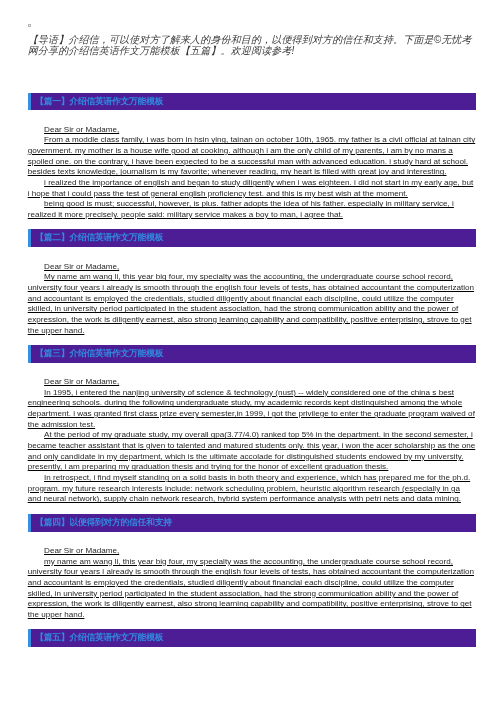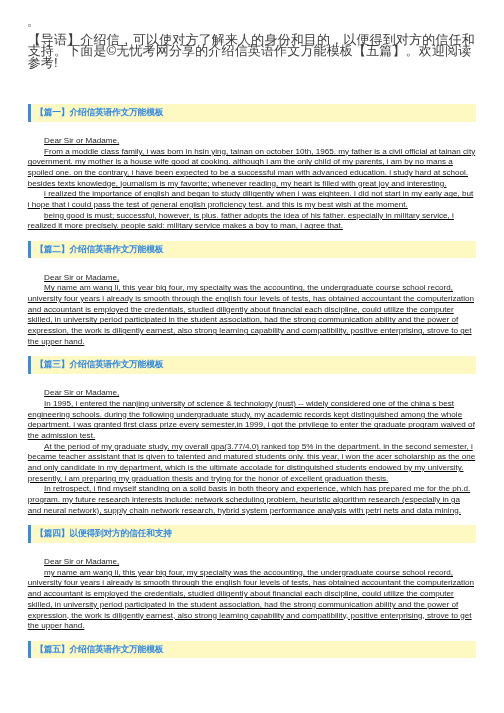--- a/index.html
+++ b/index.html
@@ -7,27 +7,27 @@
     width:504px; height:713px; overflow:hidden;
     font-family:"Liberation Sans", sans-serif;
     transform: translateZ(0);
   }
   .page { position:relative; width:504px; height:713px; }
   .bullet-row { position:absolute; left:27.8px; top:23.7px; }
   .sq-icon { display:block; width:3.6px; height:3.6px;
              border:1px solid #b3b3b3; box-sizing:border-box; background:#fff; }
   .body-col { position:absolute; left:27.7px; top:34.2px; width:448px; }
   .intro {
-    font-size:13px; line-height:11.2px; color:#3a3a3a;
-    text-indent:0px; width:448px; letter-spacing:0.15px; margin:0;
+    font-size:10px; line-height:11.2px; color:#3a3a3a;
+    text-indent:0px; width:448px; letter-spacing:0.15px; margin:0;font-style:italic;
   }
   .sec { margin-top:8.72px; }
   .sec.first { margin-top:36px; }
   .sec-head {
-    background:#fef9c3;
+    background:#4c1d95;
     border-left:3.4px solid #3a8ee2;
     color:#3389e0; font-weight:bold; font-size:8.8px;
     height:17.8px; line-height:17.8px;
     padding-left:4.6px; letter-spacing:-0.27px; box-sizing:border-box;
   }
   .paras { padding-top:14.3px;text-decoration:underline; }
   .para {
     font-size:8.1px; line-height:10.67px; color:#262626;
     text-indent:16.4px; margin:0;
   }

